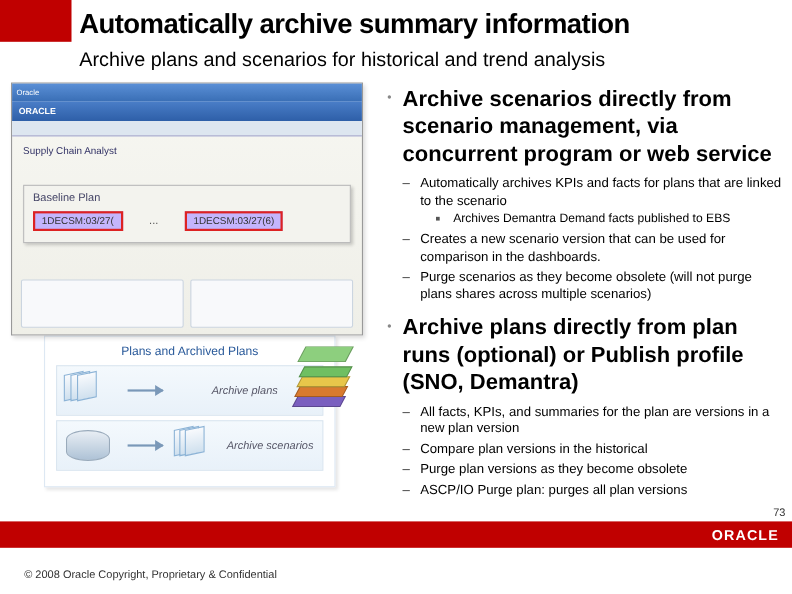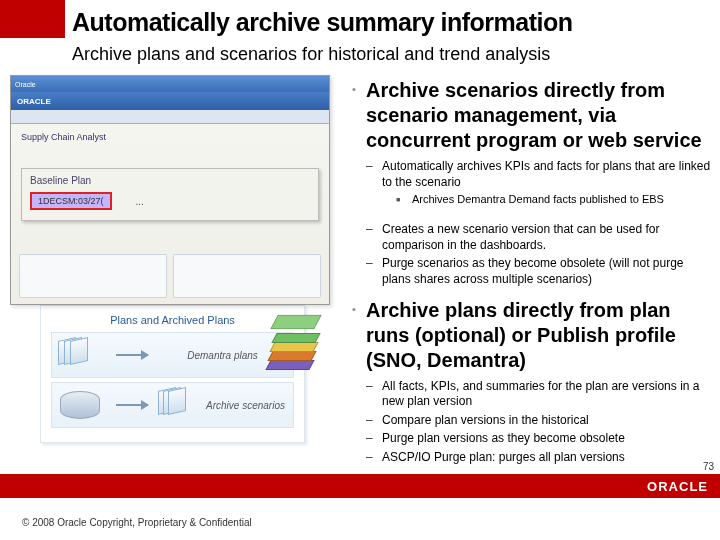--- a/index.html
+++ b/index.html
@@ -212,21 +212,21 @@
   .sub-item .dash {
     width: 16px;
     color: #333;
   }
   .sub-item .txt { flex: 1; }
   .sub-sub {
     margin-left: 30px;
     display: flex;
     font-size: 11px;
     margin-top: 2px;
-    margin-bottom: 17px;
+    margin-bottom: 5px;
     justify-content: space-between;
   }
   .sub-sub .sq {
     width: 16px;
     font-size: 7px;
     color: #555;
     padding-top: 3px;
   }
   .sub-sub .txt { flex: 1; }
   .cube {
@@ -292,40 +292,41 @@
     <div class="sb-header">
       <span>ORACLE</span>
     </div>
     <div class="sb-tabs"></div>
     <div class="sb-label-row">Supply Chain Analyst</div>
     <div class="sb-baseline-box">
       <div class="bp-title">Baseline Plan</div>
       <div class="sb-fields">
         <span class="sb-field">1DECSM:03/27(</span>
         <span class="sb-dots">...</span>
+        <span class="sb-field">1DECSM:03/27(6)</span>
       </div>
     </div>
     <div class="sb-bottom">
       <div class="sb-panel"></div>
       <div class="sb-panel"></div>
     </div>
   </div>
 
   <div class="plans-box">
     <div class="pb-title">Plans and Archived Plans</div>
     <div class="pb-row">
       <div class="pb-shape">
         <div class="pb-stack" style="left:0;top:2px;">
           <div class="pb-sheet" style="left:0;top:0;"></div>
           <div class="pb-sheet" style="left:6px;top:0;"></div>
           <div class="pb-sheet" style="left:12px;top:0;"></div>
         </div>
       </div>
       <div class="pb-arrow"></div>
-      <div class="pb-caption">Demantra plans</div>
+      <div class="pb-caption">Archive plans</div>
     </div>
     <div class="pb-row">
       <div class="pb-shape">
         <div class="pb-disc"></div>
       </div>
       <div class="pb-arrow"></div>
       <div class="pb-shape" style="width:36px;">
         <div class="pb-stack" style="left:0;top:2px;">
           <div class="pb-sheet" style="left:0;top:0;"></div>
           <div class="pb-sheet" style="left:5px;top:0;"></div>

